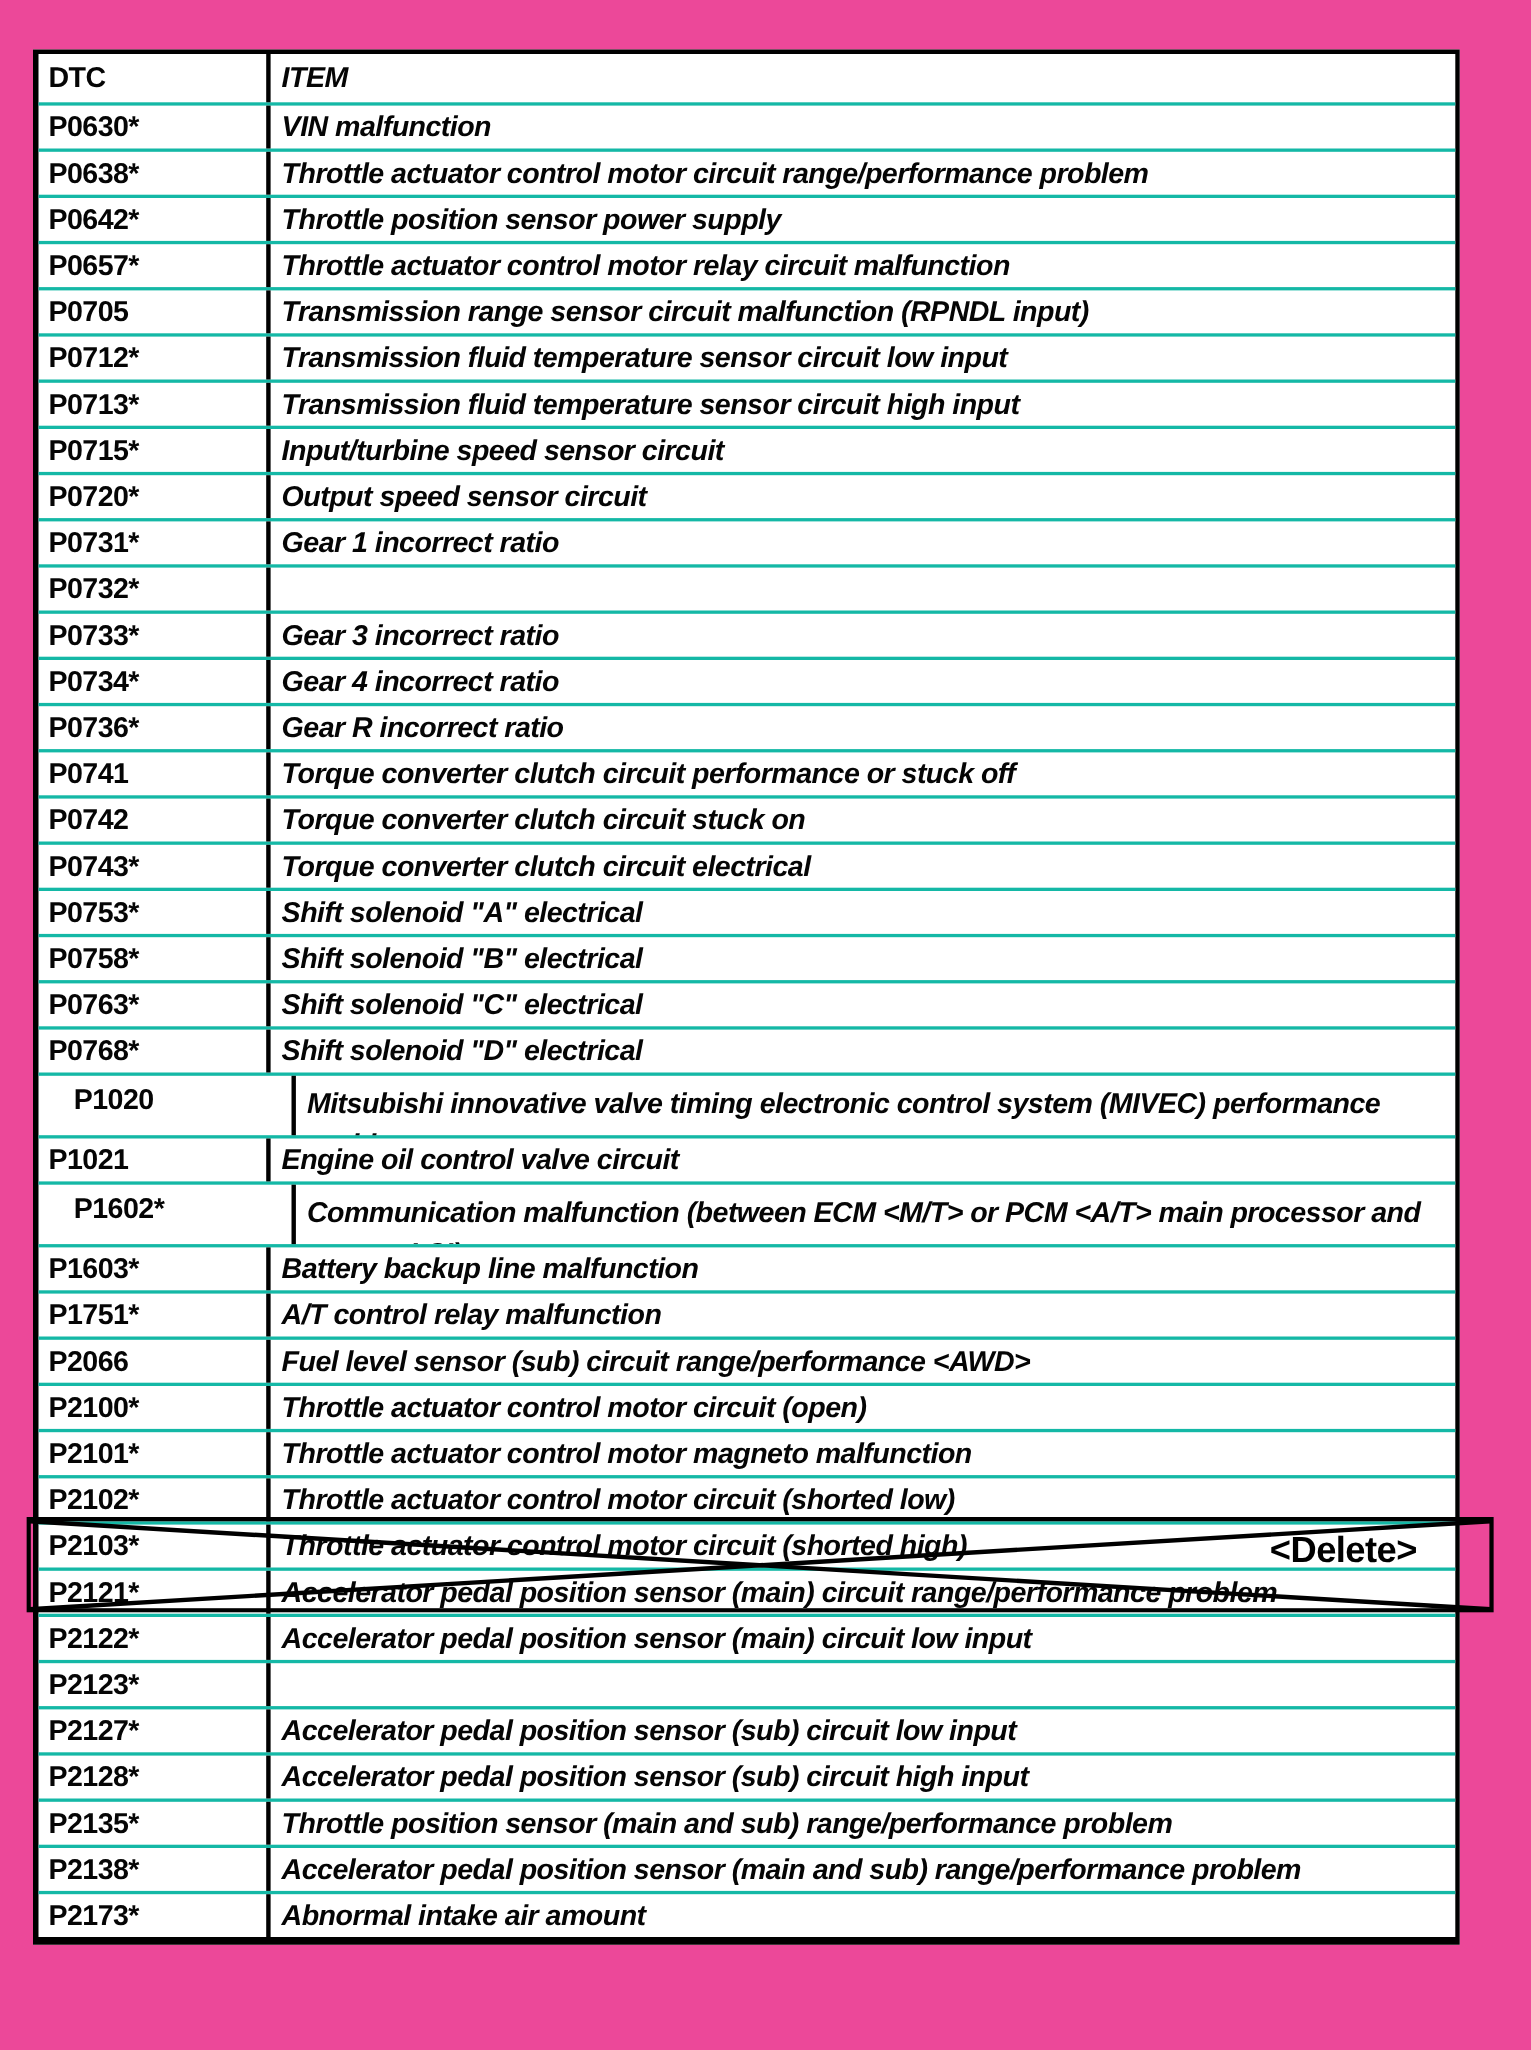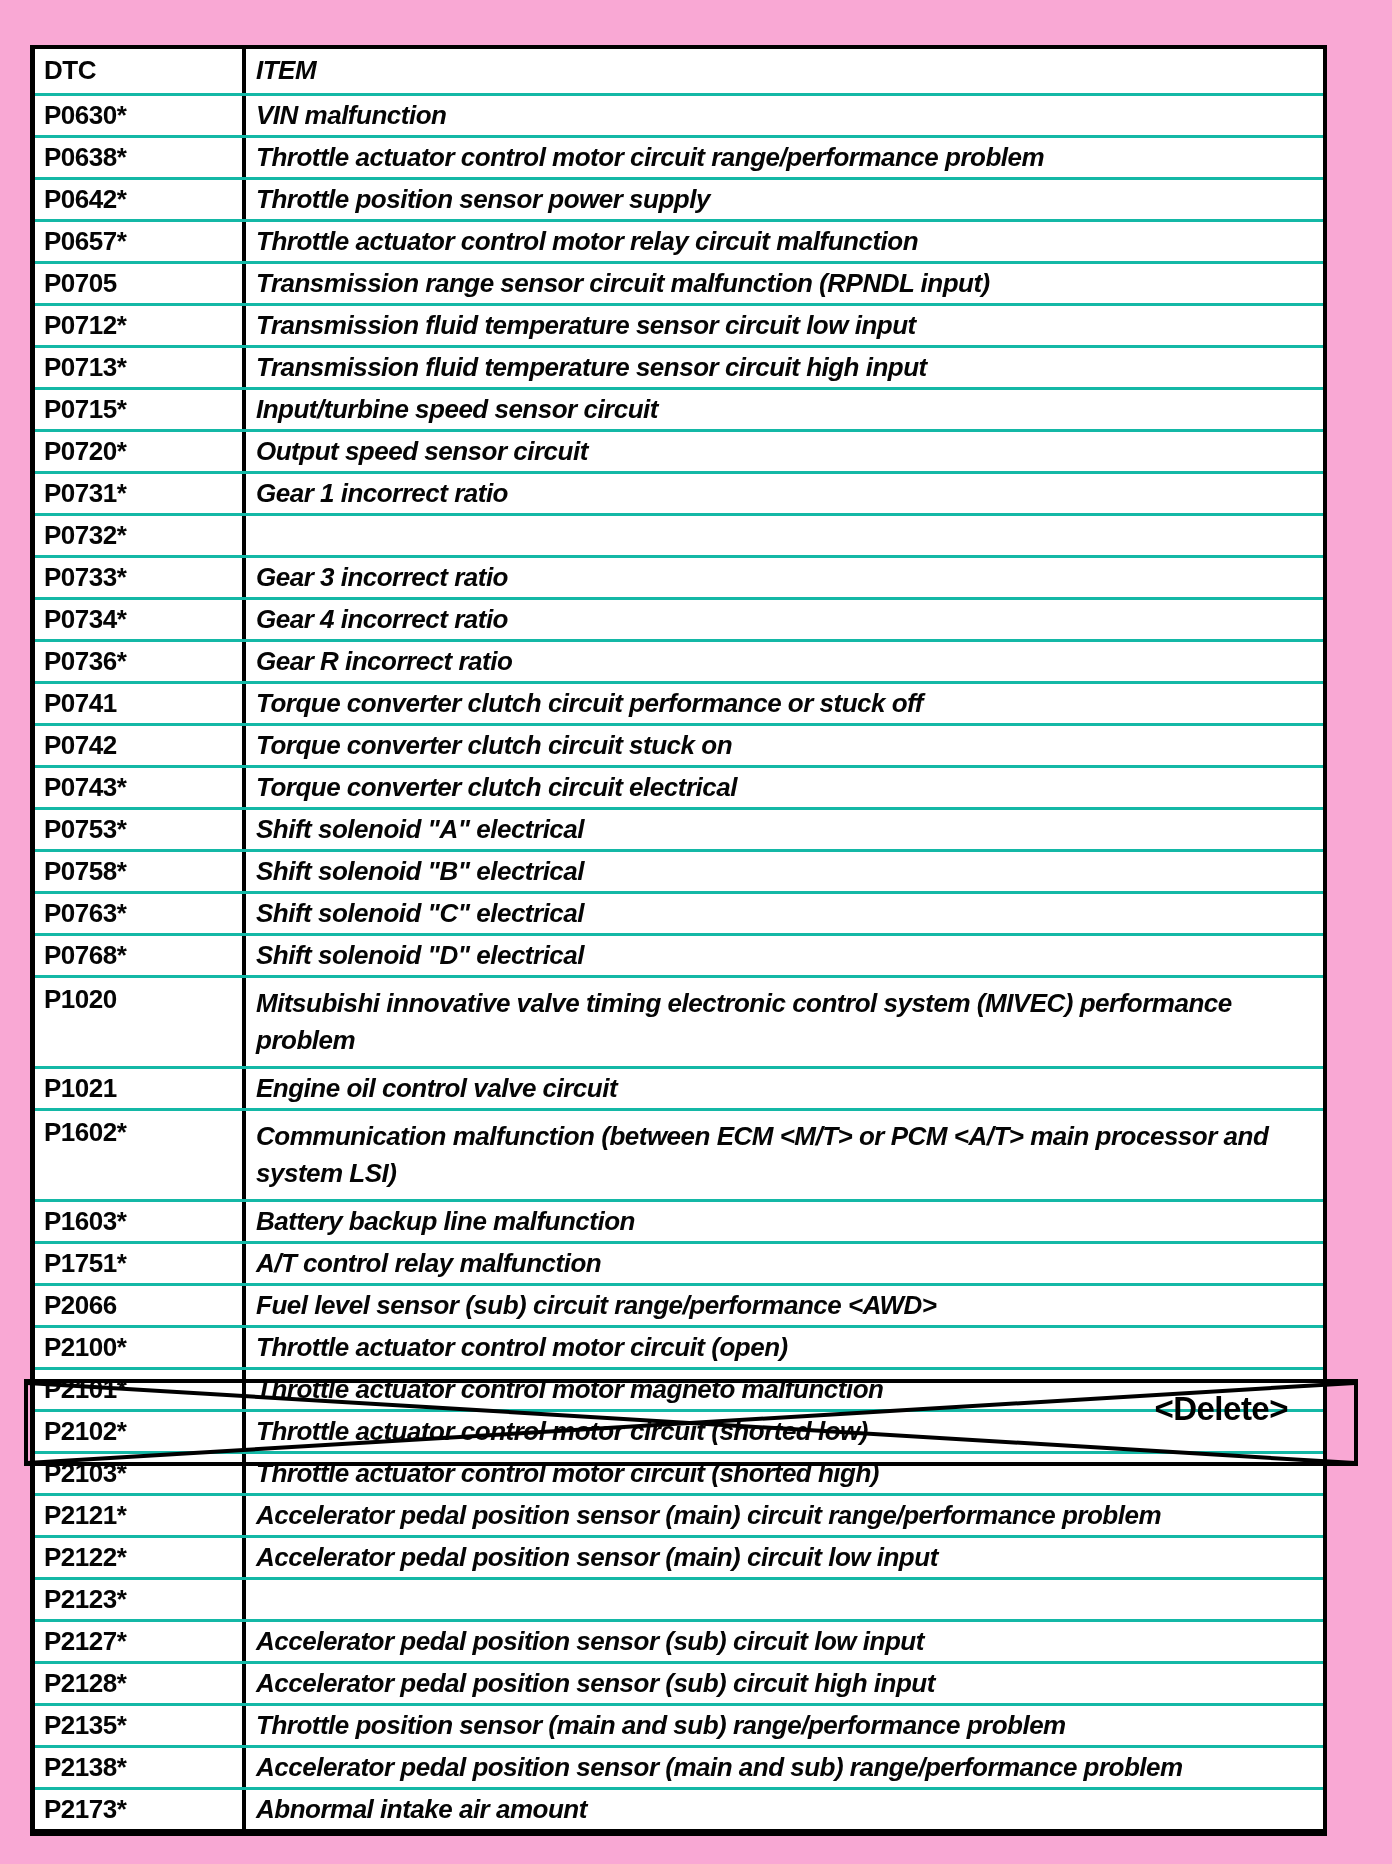--- a/index.html
+++ b/index.html
@@ -4,21 +4,21 @@
 <style>
   html, body {
     margin: 0;
     padding: 0;
     background: #ffffff;
   }
   .page {
     position: relative;
     width: 1392px;
     height: 1864px;
-    background: #f9a8d4;
+    background: #ec4899;
     overflow: hidden;
     font-family: "Liberation Sans", sans-serif;
     color: #050505;
     -webkit-font-smoothing: none;
   }
   
   .dtc-table {
     position: absolute;
     left: 30px;
     top: 45px;
@@ -38,21 +38,22 @@
     font-weight: 700;
     font-size: 26px;
     letter-spacing: -0.5px;
     line-height: 1.15;
   }
   .row.header {
     height: 44px;
     border-top: none;
   }
   .row.tall {
-    height: 91px;
+    height: 57px;
+    padding-left: 23px;
   }
   .cell {
     display: flex;
     align-items: center;
     box-sizing: border-box;
     overflow: hidden;
   }
   .cell.code {
     width: 211px;
     flex: 0 0 211px;

